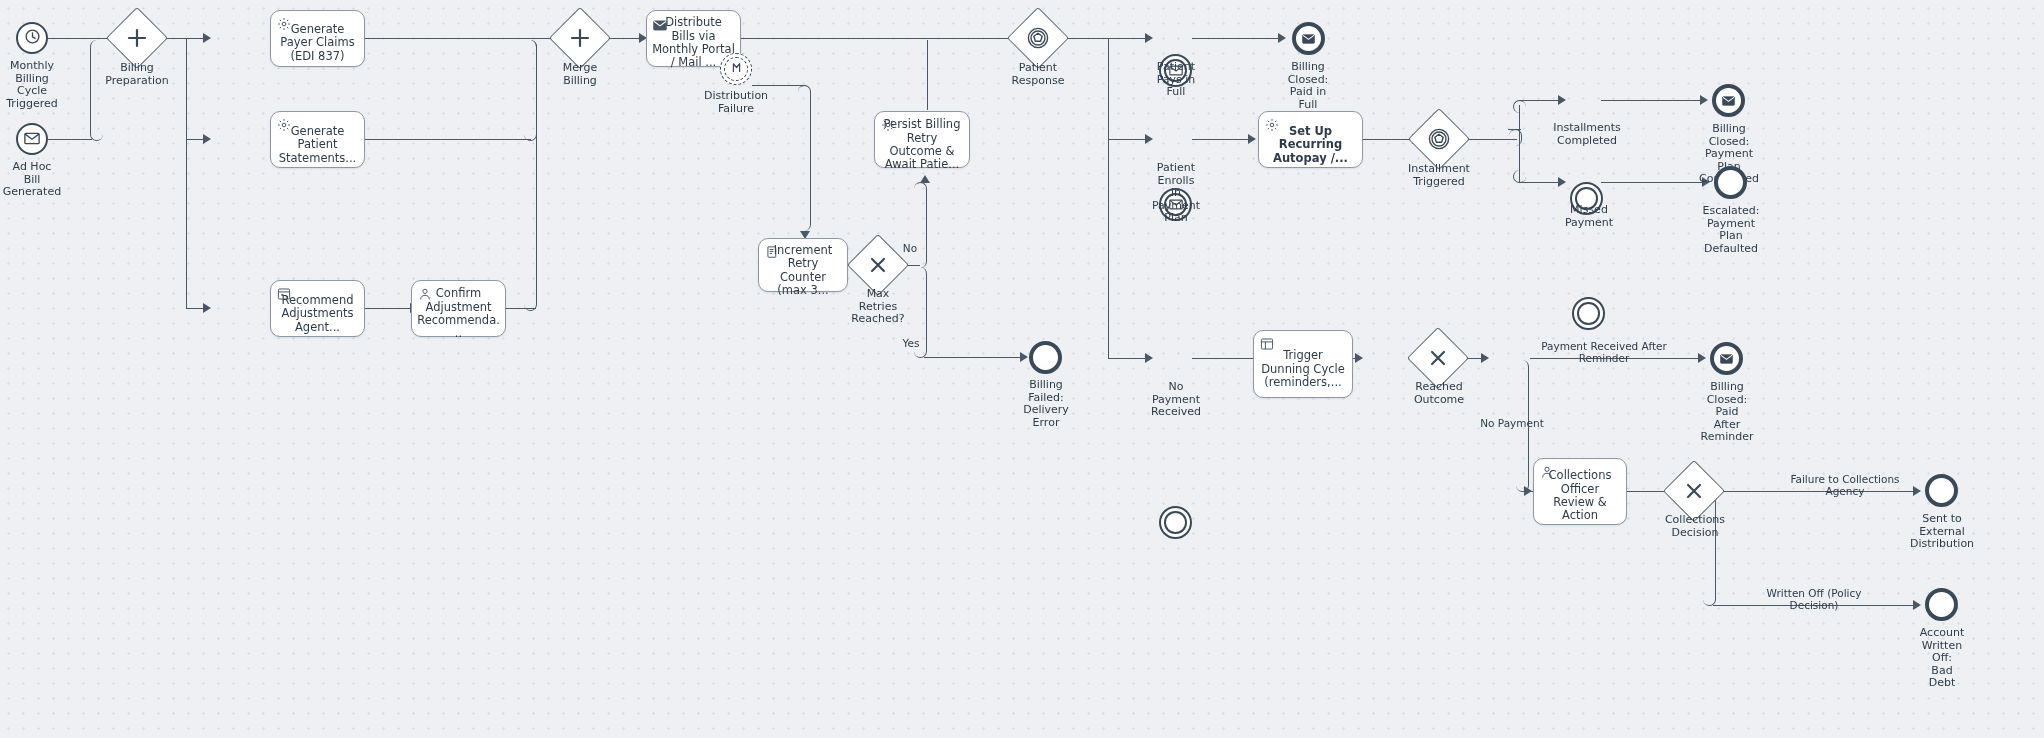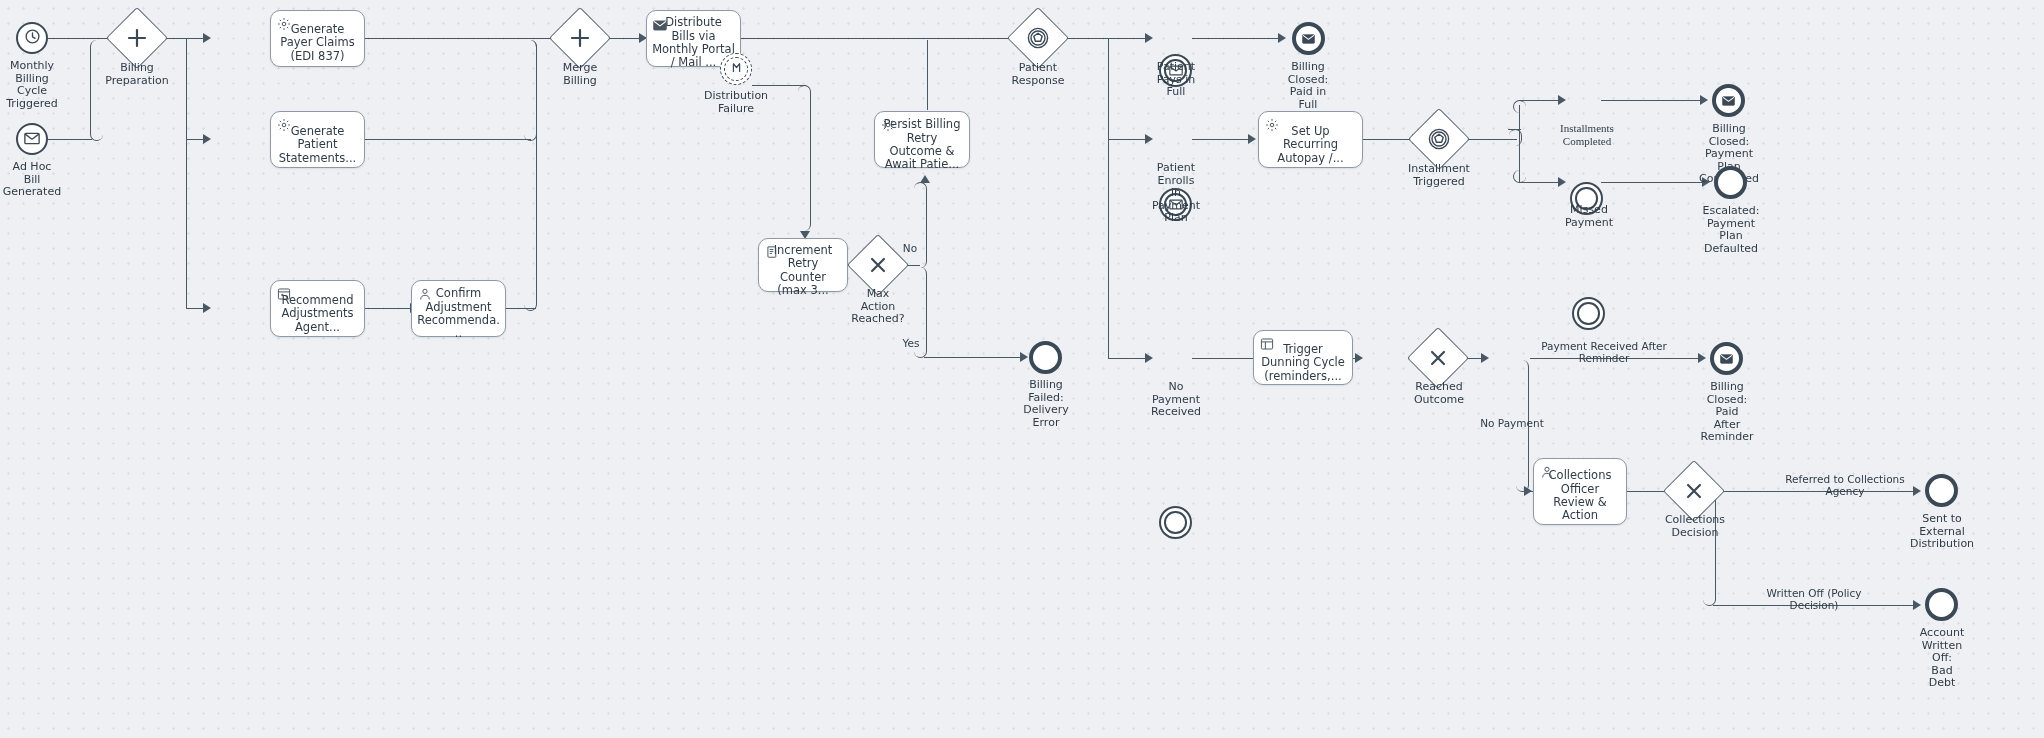--- a/index.html
+++ b/index.html
@@ -305,21 +305,21 @@
 
   <div class="gwwrap" style="left:856px;top:243px;">
     <div class="gw"></div>
     <div class="gwmark">
       <svg width="22" height="22" viewBox="0 0 24 24" stroke="#3b4956" stroke-width="2.4" stroke-linecap="round">
         <path d="M5.5 5.5 18.5 18.5M18.5 5.5 5.5 18.5"></path>
       </svg>
     </div>
   </div>
   <div class="cap" style="left:836px;top:288px;width:84px;white-space:pre-line;">Max
-Action
+Retries
 Reached?</div>
   <div class="elabel" style="left:890px;top:242px;width:40px;">No</div>
   <div class="elabel" style="left:891px;top:337px;width:40px;">Yes</div>
 
   <div class="node task" style="left:874px;top:111px;width:96px;height:57px;">
     <span class="ticon">
       <svg width="14" height="14" viewBox="0 0 24 24" fill="none" stroke="#3b4956" stroke-width="1.7">
         <circle cx="12" cy="12" r="3.1"></circle>
         <path d="M12 1.8v3M12 19.2v3M1.8 12h3M19.2 12h3M4.8 4.8l2.1 2.1M17.1 17.1l2.1 2.1M19.2 4.8l-2.1 2.1M6.9 17.1l-2.1 2.1"></path>
       </svg>
@@ -378,21 +378,21 @@
           <path d="M1.9 2.4 12 9.9 22.1 2.4" stroke-linejoin="round"></path>
       </svg>
     </span>
   </div>
   <div class="cap" style="left:1134px;top:162px;width:84px;white-space:pre-line;">Patient
 Enrolls
 in
 Payment
 Plan</div>
 
-  <div class="node task" style="left:1258px;top:111px;width:105px;height:57px;">
+  <div class="node task" style="left:1258px;top:111px;width:105px;height:57px;font-weight:bold;">
     <span class="ticon">
       <svg width="14" height="14" viewBox="0 0 24 24" fill="none" stroke="#3b4956" stroke-width="1.7">
         <circle cx="12" cy="12" r="3.1"></circle>
         <path d="M12 1.8v3M12 19.2v3M1.8 12h3M19.2 12h3M4.8 4.8l2.1 2.1M17.1 17.1l2.1 2.1M19.2 4.8l-2.1 2.1M6.9 17.1l-2.1 2.1"></path>
       </svg>
     </span>
     <div class="tlabel" style="margin-top:11px;">Set Up Recurring Autopay /...</div>
   </div>
 
   <div class="gwwrap" style="left:1417px;top:117px;">
@@ -402,21 +402,21 @@
         <circle cx="13" cy="13" r="9.6"></circle>
           <circle cx="13" cy="13" r="7"></circle>
         <path d="M13 8.2l4.2 3.05-1.6 4.95h-5.2l-1.6-4.95z" stroke-linejoin="round"></path>
       </svg>
     </div>
   </div>
   <div class="cap" style="left:1392px;top:163px;width:94px;white-space:pre-line;">Installment
 Triggered</div>
 
   <div class="node ev ev-inter" style="left:1570px;top:84px;width:33px;height:33px;"></div>
-  <div class="cap" style="left:1542px;top:122px;width:90px;white-space:pre-line;font-family:Liberation Serif, serif;">Installments
+  <div class="cap" style="left:1542px;top:122px;width:90px;white-space:pre-line;">Installments
 Completed</div>
 
   <div class="node ev ev-inter" style="left:1572px;top:166px;width:33px;height:33px;"></div>
   <div class="cap" style="left:1546px;top:204px;width:86px;white-space:pre-line;">Missed
 Payment</div>
 
   <div class="node ev ev-end" style="left:1712px;top:84px;width:33px;height:33px;">
     <span>
       <svg width="13" height="10" viewBox="0 0 24 18" fill="#3b4956" stroke="#3b4956" stroke-width="1.4">
         <rect x="1.2" y="1.2" width="21.6" height="15.6" rx="1.2"></rect>
@@ -434,21 +434,21 @@
   <div class="cap" style="left:1688px;top:205px;width:86px;white-space:pre-line;">Escalated:
 Payment
 Plan
 Defaulted</div>
 
   <div class="node ev ev-inter" style="left:1159px;top:342px;width:33px;height:33px;"></div>
   <div class="cap" style="left:1134px;top:381px;width:84px;white-space:pre-line;">No
 Payment
 Received</div>
 
-  <div class="node task" style="left:1253px;top:330px;width:100px;height:55px;">
+  <div class="node task" style="left:1253px;top:330px;width:100px;height:68px;">
     <span class="ticon">
       <svg width="14" height="14" viewBox="0 0 24 24" fill="none" stroke="#3b4956" stroke-width="1.7">
         <rect x="2.4" y="3.4" width="19.2" height="17.2" rx="2"></rect>
         <path d="M2.4 8.4h19.2M9.2 8.4v12.2"></path>
       </svg>
     </span>
     <div class="tlabel" style="margin-top:11px;">Trigger Dunning Cycle (reminders,...</div>
   </div>
 
   <div class="gwwrap" style="left:1416px;top:336px;">
@@ -494,21 +494,21 @@
     <div class="gw"></div>
     <div class="gwmark">
       <svg width="22" height="22" viewBox="0 0 24 24" stroke="#3b4956" stroke-width="2.4" stroke-linecap="round">
         <path d="M5.5 5.5 18.5 18.5M18.5 5.5 5.5 18.5"></path>
       </svg>
     </div>
   </div>
   <div class="cap" style="left:1650px;top:514px;width:90px;white-space:pre-line;">Collections
 Decision</div>
 
-  <div class="elabel" style="left:1760px;top:473px;width:170px;white-space:pre-line;">Referred to Collections
+  <div class="elabel" style="left:1760px;top:473px;width:170px;white-space:pre-line;">Failure to Collections
 Agency</div>
   <div class="elabel" style="left:1735px;top:587px;width:158px;white-space:pre-line;">Written Off (Policy
 Decision)</div>
 
   <div class="node ev ev-end" style="left:1925px;top:474px;width:33px;height:33px;"></div>
   <div class="cap" style="left:1899px;top:513px;width:86px;white-space:pre-line;">Sent to
 External
 Distribution</div>
 
   <div class="node ev ev-end" style="left:1925px;top:588px;width:33px;height:33px;"></div>

